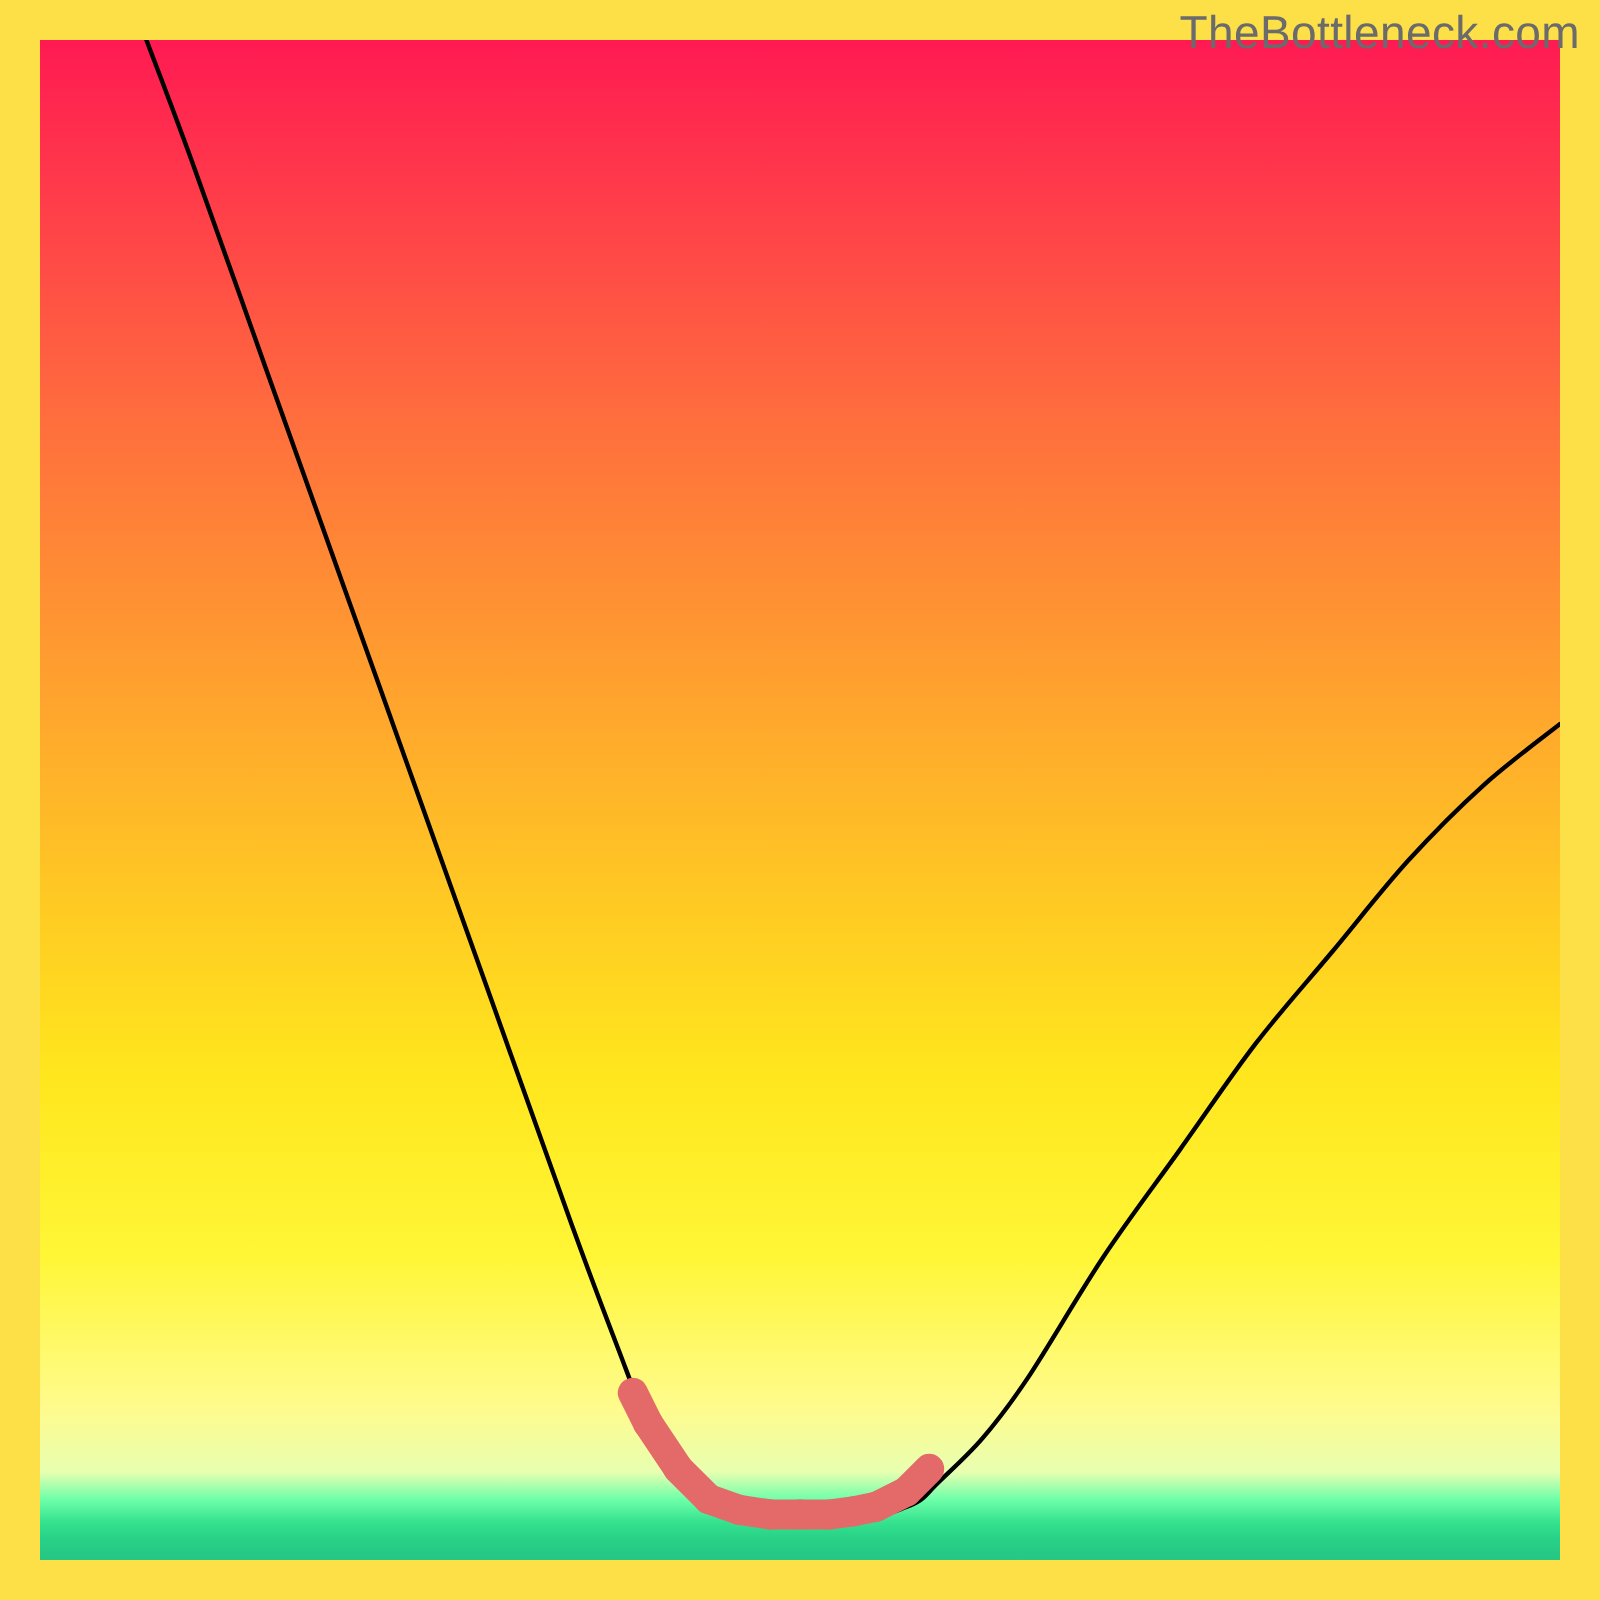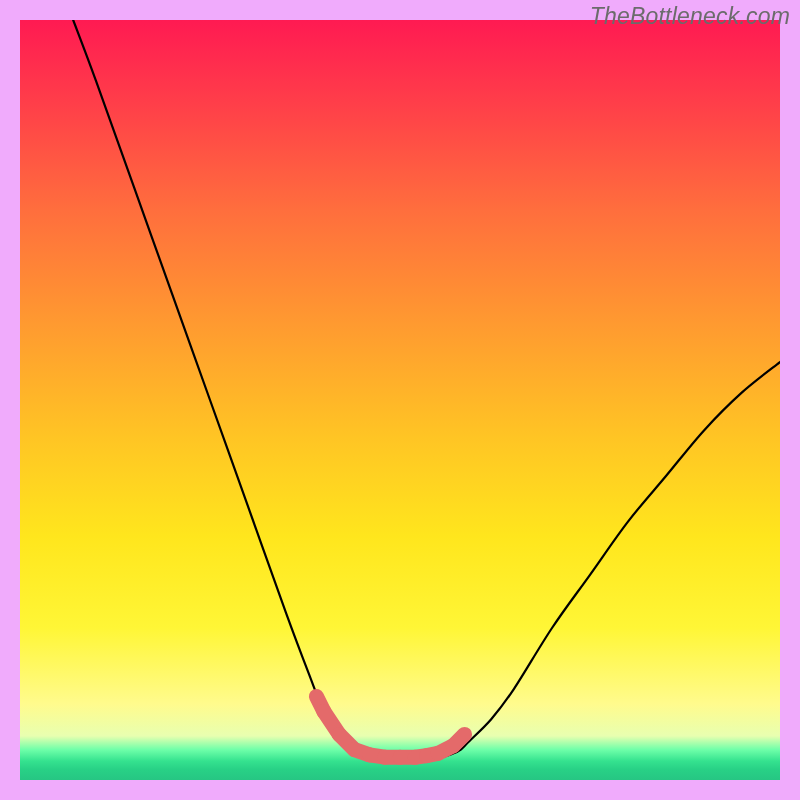--- a/index.html
+++ b/index.html
@@ -10,22 +10,21 @@
     background: #000;
     overflow: hidden;
     font-family: Arial, Helvetica, sans-serif;
   }
   .frame {
     position: absolute;
     top: 0;
     left: 0;
     width: 800px;
     height: 800px;
-    background: #f0abfc;
-    font-style: italic;
+    background: #fde047;
   }
   .plot {
     position: absolute;
     top: 20px;
     left: 20px;
     width: 760px;
     height: 760px;
   }
   .gradient {
     position: absolute;

